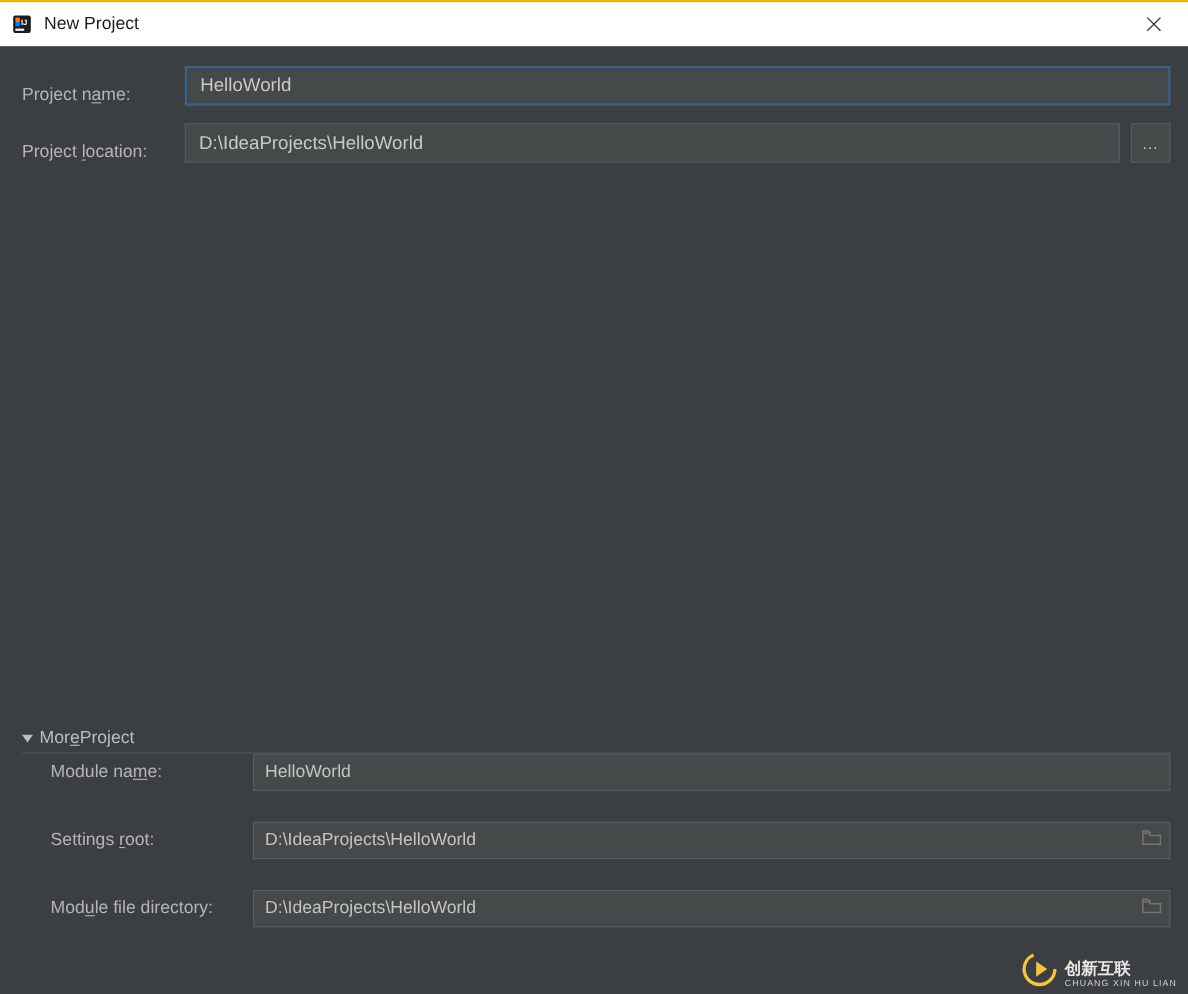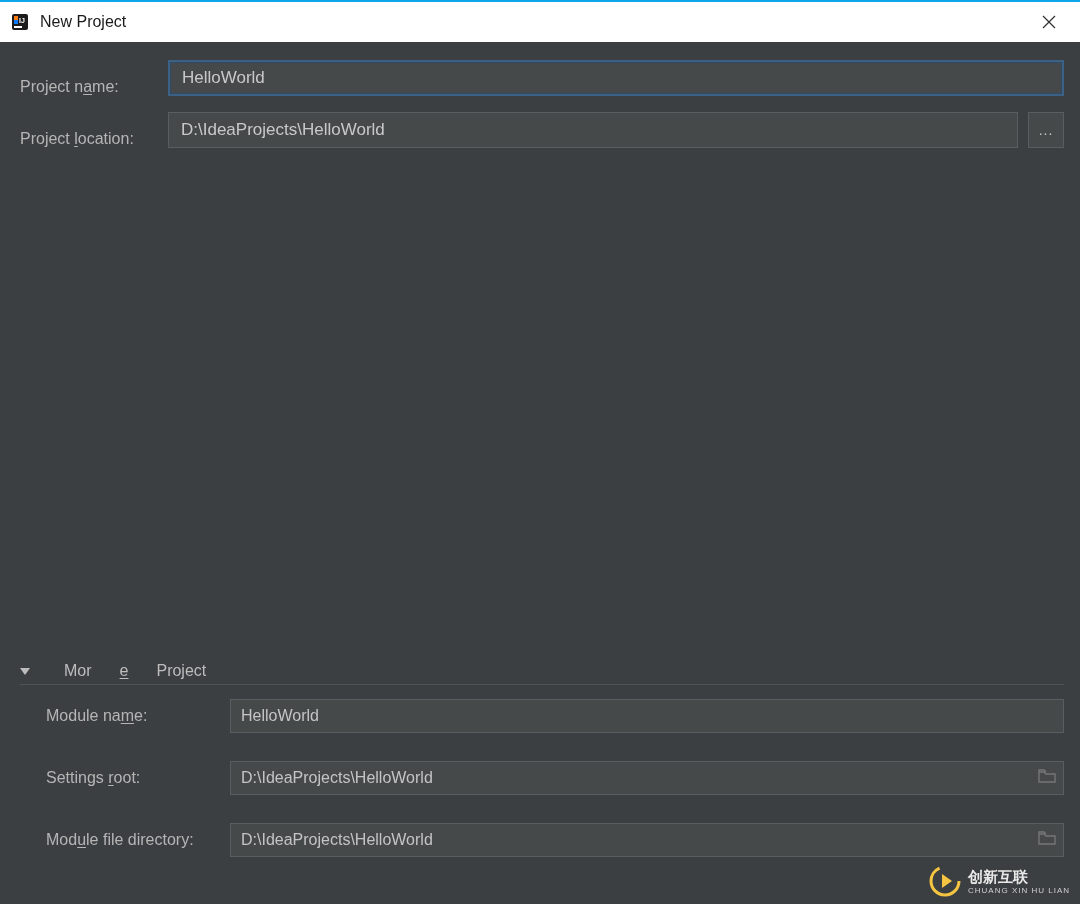--- a/index.html
+++ b/index.html
@@ -3,21 +3,21 @@
 <meta charset="utf-8">
 <style>
   * { box-sizing: border-box; margin: 0; padding: 0; }
   html, body { width: 1080px; height: 904px; overflow: hidden; font-family: "Segoe UI", Arial, sans-serif; }
   body { background: #3c3f41; color: #adadad; }
 
   
   .titlebar {
     height: 42px;
     background: #ffffff;
-    border-top: 2px solid #0ea5e9;
+    border-top: 2px solid #eab308;
     display: flex;
     align-items: center;
     padding: 0 8px 0 10px;
     color: #222;
   }
   .titlebar .app-icon {
     width: 20px; height: 20px; margin-right: 10px; display: inline-block;
   }
   .titlebar .title-text { font-size: 16px; color: #1b1b1b; }
   .titlebar .spacer { flex: 1; }
@@ -73,24 +73,22 @@
     left: 0; right: 0;
     top: 662px;
     padding: 0 16px 0 20px;
   }
   .more-header {
     display: flex; align-items: center;
     color: #bdbdbd;
     font-size: 16px;
     padding-bottom: 4px;
     border-bottom: 1px solid #505354;
-    margin-bottom: 14px;
     width: calc(100% - 0px);
     cursor: pointer;
-    gap: 28px;
   }
   .more-header .tri {
     margin-right: 6px;
     display: inline-flex;
   }
   .settings-row {
     display: flex;
     align-items: center;
     margin: 0 0 28px 26px;
   }
@@ -116,21 +114,21 @@
     position: absolute;
     right: 8px; top: 50%; transform: translateY(-50%);
     opacity: 0.65;
   }
   .ds-wrap { position: relative; flex: 1; display: flex; }
 
   
   .watermark {
     position: absolute;
     right: 0; bottom: 0;
-    display: flex; align-items: center;
+    display: flex; align-items: flex-end;
     gap: 6px;
     color: #e8e8e8;
     font-size: 15px;
     padding: 6px 10px;
     pointer-events: none;
   }
   .watermark .sub { font-size: 8px; letter-spacing: 1px; color: #cfcfcf; line-height: 8px; }
   .watermark .labels { display: flex; flex-direction: column; align-items: flex-start; }
 </style>
 </head>

